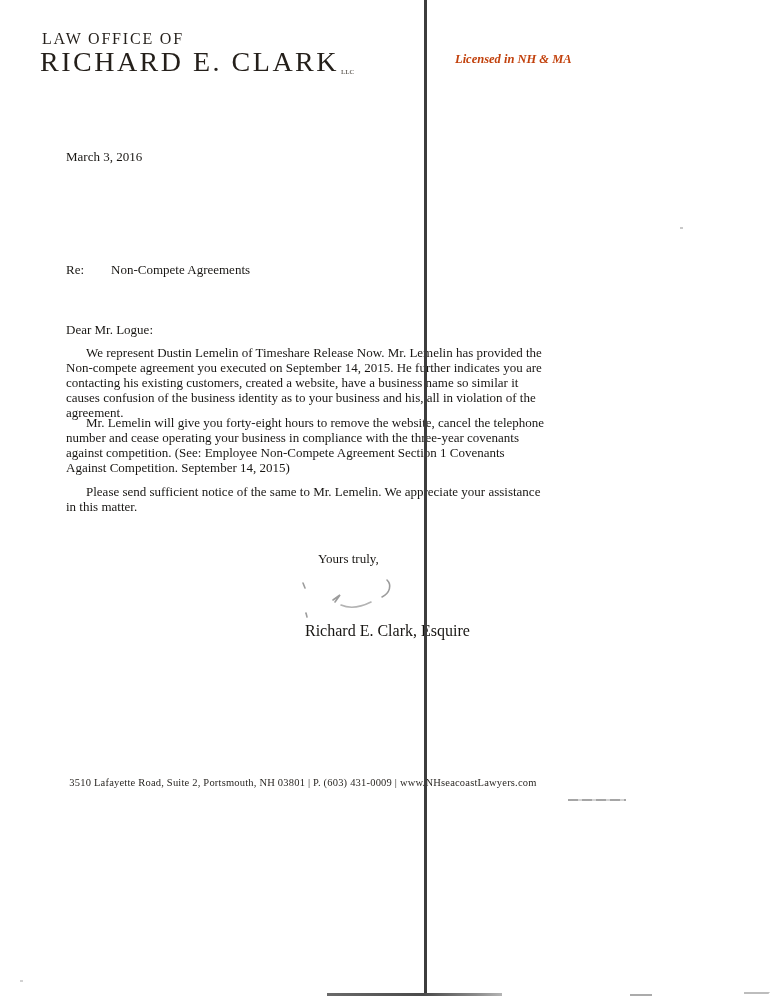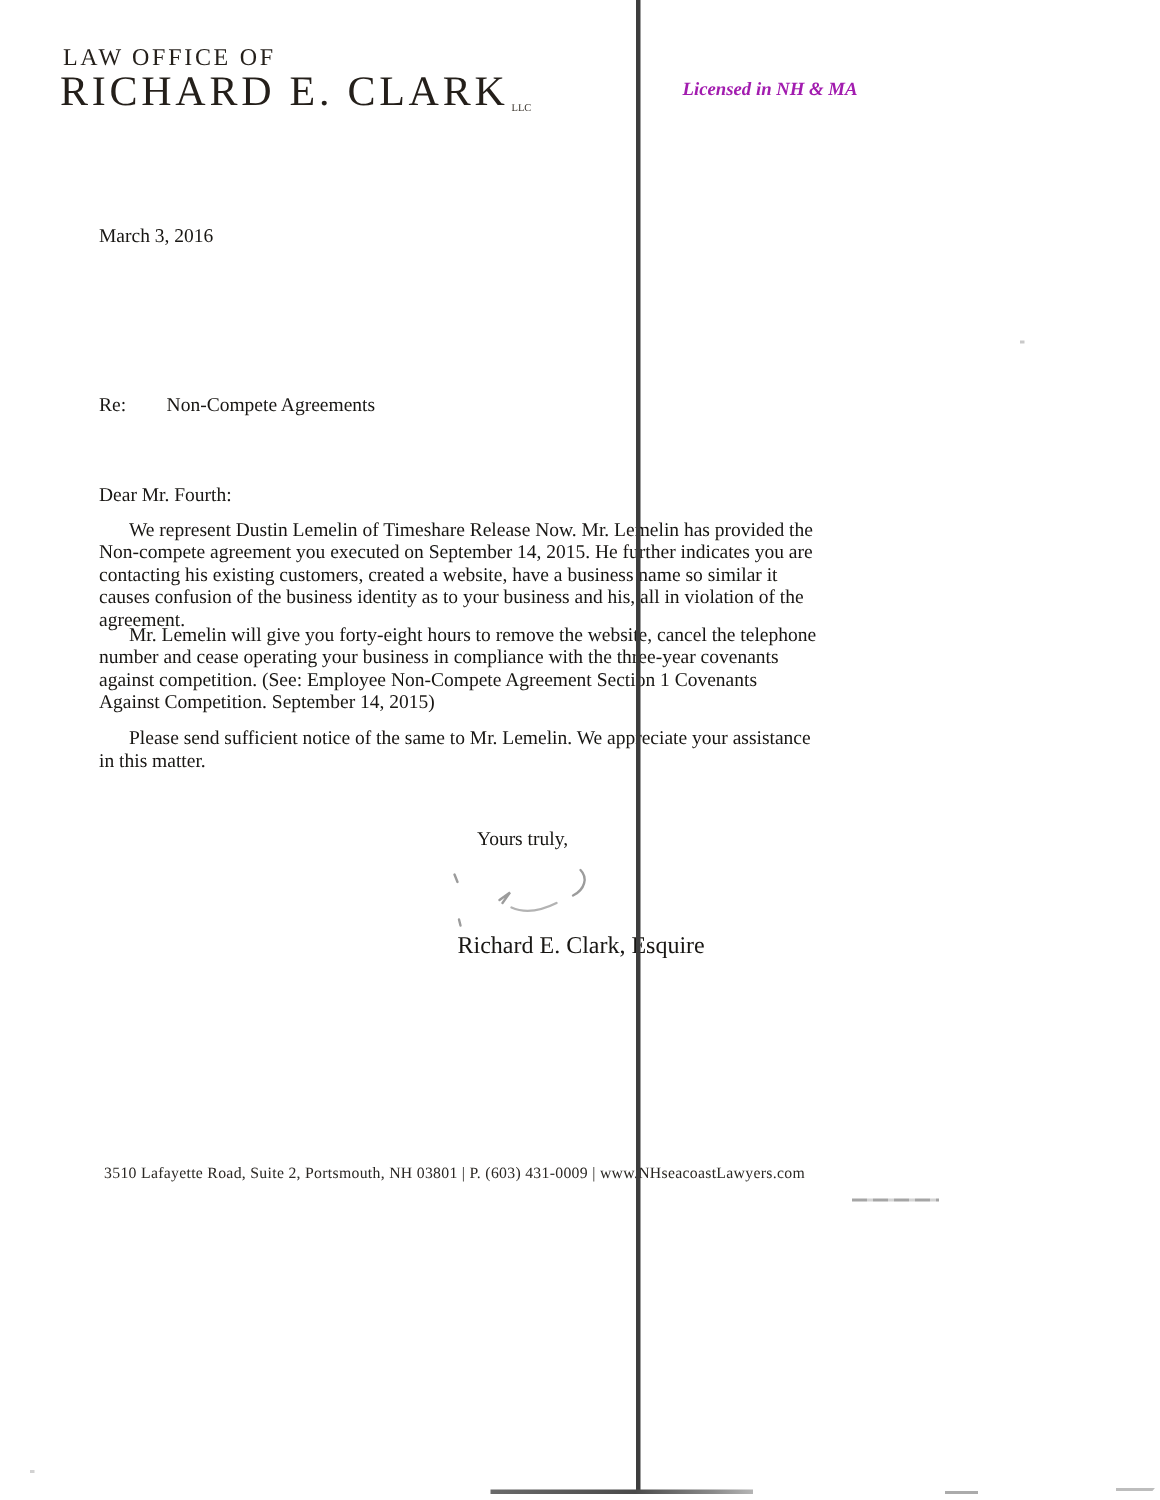--- a/index.html
+++ b/index.html
@@ -27,21 +27,21 @@
   }
   .lh-suffix {
     display: inline-block; vertical-align: bottom;
     width: 7px; font-size: 7px; line-height: 5px;
     letter-spacing: 0; word-break: break-all; color: #3a342c;
     margin-left: 2px; margin-bottom: 3px;
   }
   .licensed {
     position: absolute; left: 455px; top: 52px;
     font-size: 12.5px; font-style: italic; font-weight: bold;
-    color: #a21caf;
+    color: #c2410c;
   }
   
   .date { position: absolute; left: 66px; top: 149px; font-size: 13px; }
   .recipient { position: absolute; left: 66px; top: 189px; font-size: 13px; line-height: 17px; }
   .re-line { position: absolute; left: 66px; top: 262px; font-size: 13px; }
   .re-subject { margin-left: 27px; text-align: center; }
   .salutation { position: absolute; left: 66px; top: 322px; font-size: 13px; }
   .para {
     position: absolute; left: 66px; width: 480px;
     font-size: 13px; line-height: 15px;
@@ -87,21 +87,21 @@
   <div class="lh-name"><span>RICHARD E. CLARK</span><span class="lh-suffix">LLC</span></div>
   <div class="licensed">Licensed in NH &amp; MA</div>
 
   <div class="date">March 3, 2016</div>
 
 
   <div class="re-line">
     <span>Re:</span><span class="re-subject">Non-Compete Agreements</span>
   </div>
 
-  <div class="salutation">Dear Mr. Fourth:</div>
+  <div class="salutation">Dear Mr. Logue:</div>
 
   <p class="para p1">We represent Dustin Lemelin of Timeshare Release Now. Mr. Lemelin has provided the Non-compete agreement you executed on September 14, 2015. He further indicates you are contacting his existing customers, created a website, have a business name so similar it causes confusion of the business identity as to your business and his, all in violation of the agreement.</p>
   <p class="para p2">Mr. Lemelin will give you forty-eight hours to remove the website, cancel the telephone number and cease operating your business in compliance with the three-year covenants against competition. (See: Employee Non-Compete Agreement Section 1 Covenants Against Competition. September 14, 2015)</p>
   <p class="para p3">Please send sufficient notice of the same to Mr. Lemelin. We appreciate your assistance in this matter.</p>
 
   <div class="closing">Yours truly,</div>
 
   <div class="signature">
     <svg width="112" height="44" viewBox="0 0 112 44" xmlns="http://www.w3.org/2000/svg">
       <g fill="none" stroke="#9c9c9c" stroke-width="1.6" stroke-linecap="round">

